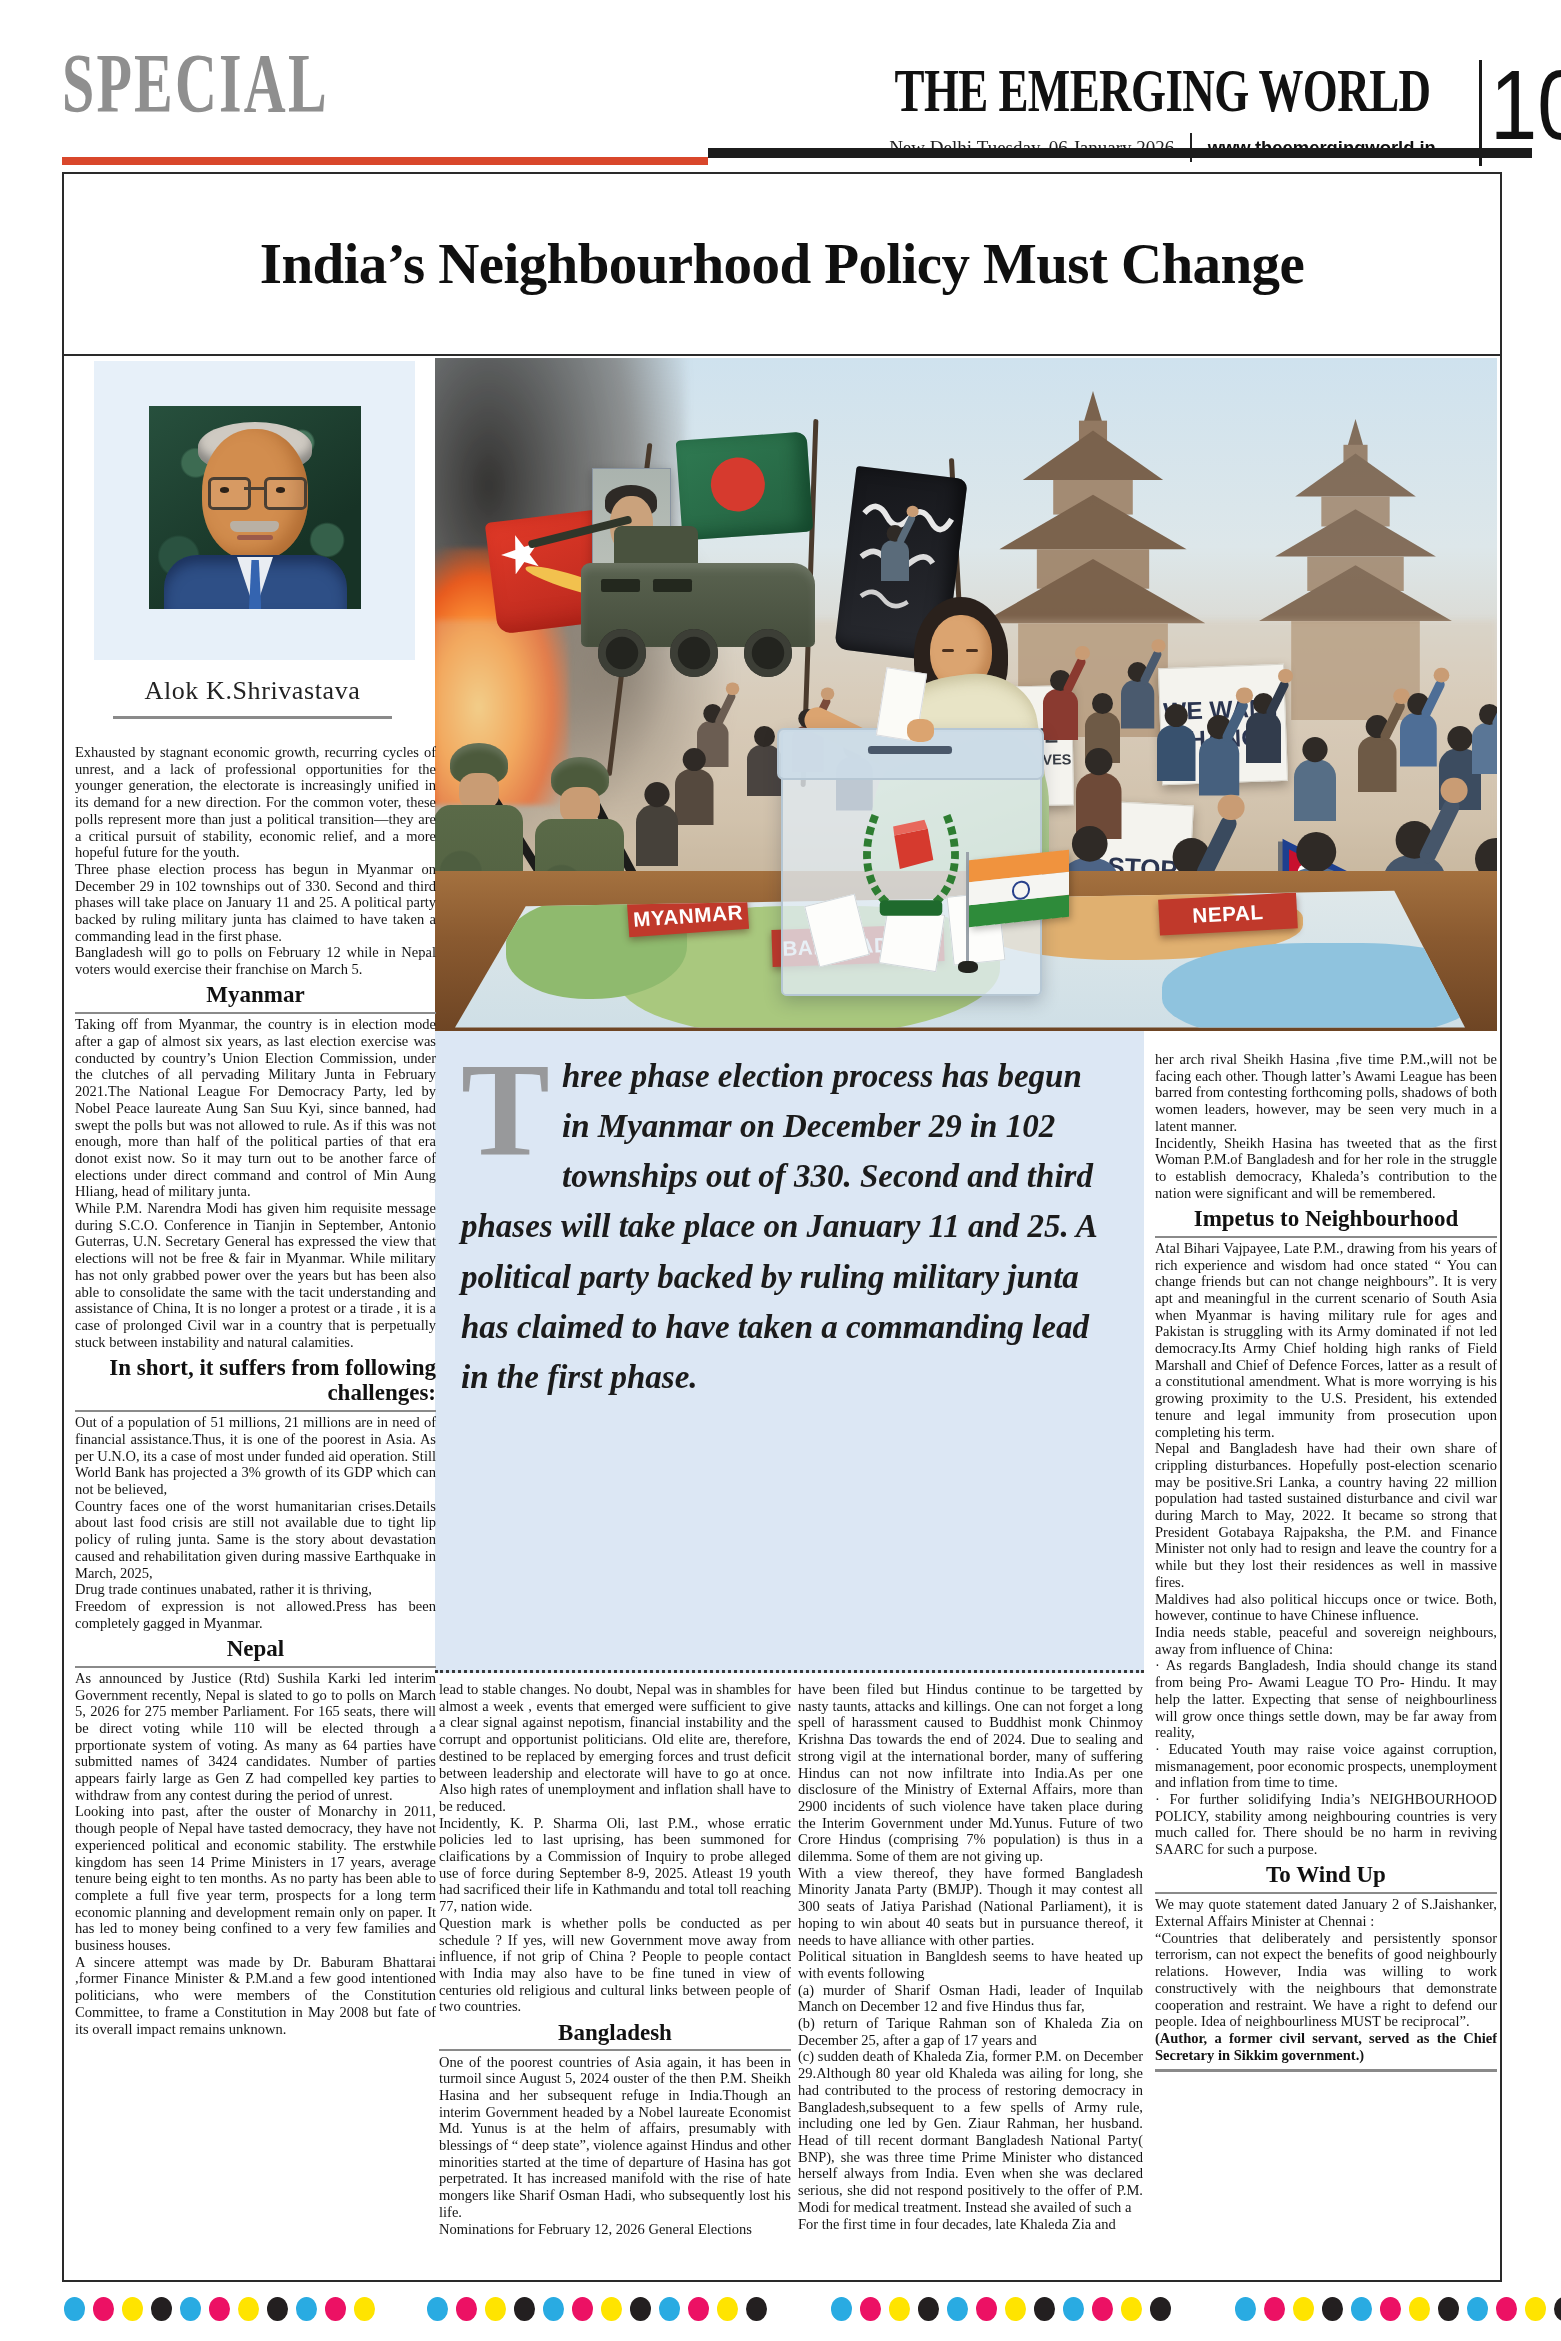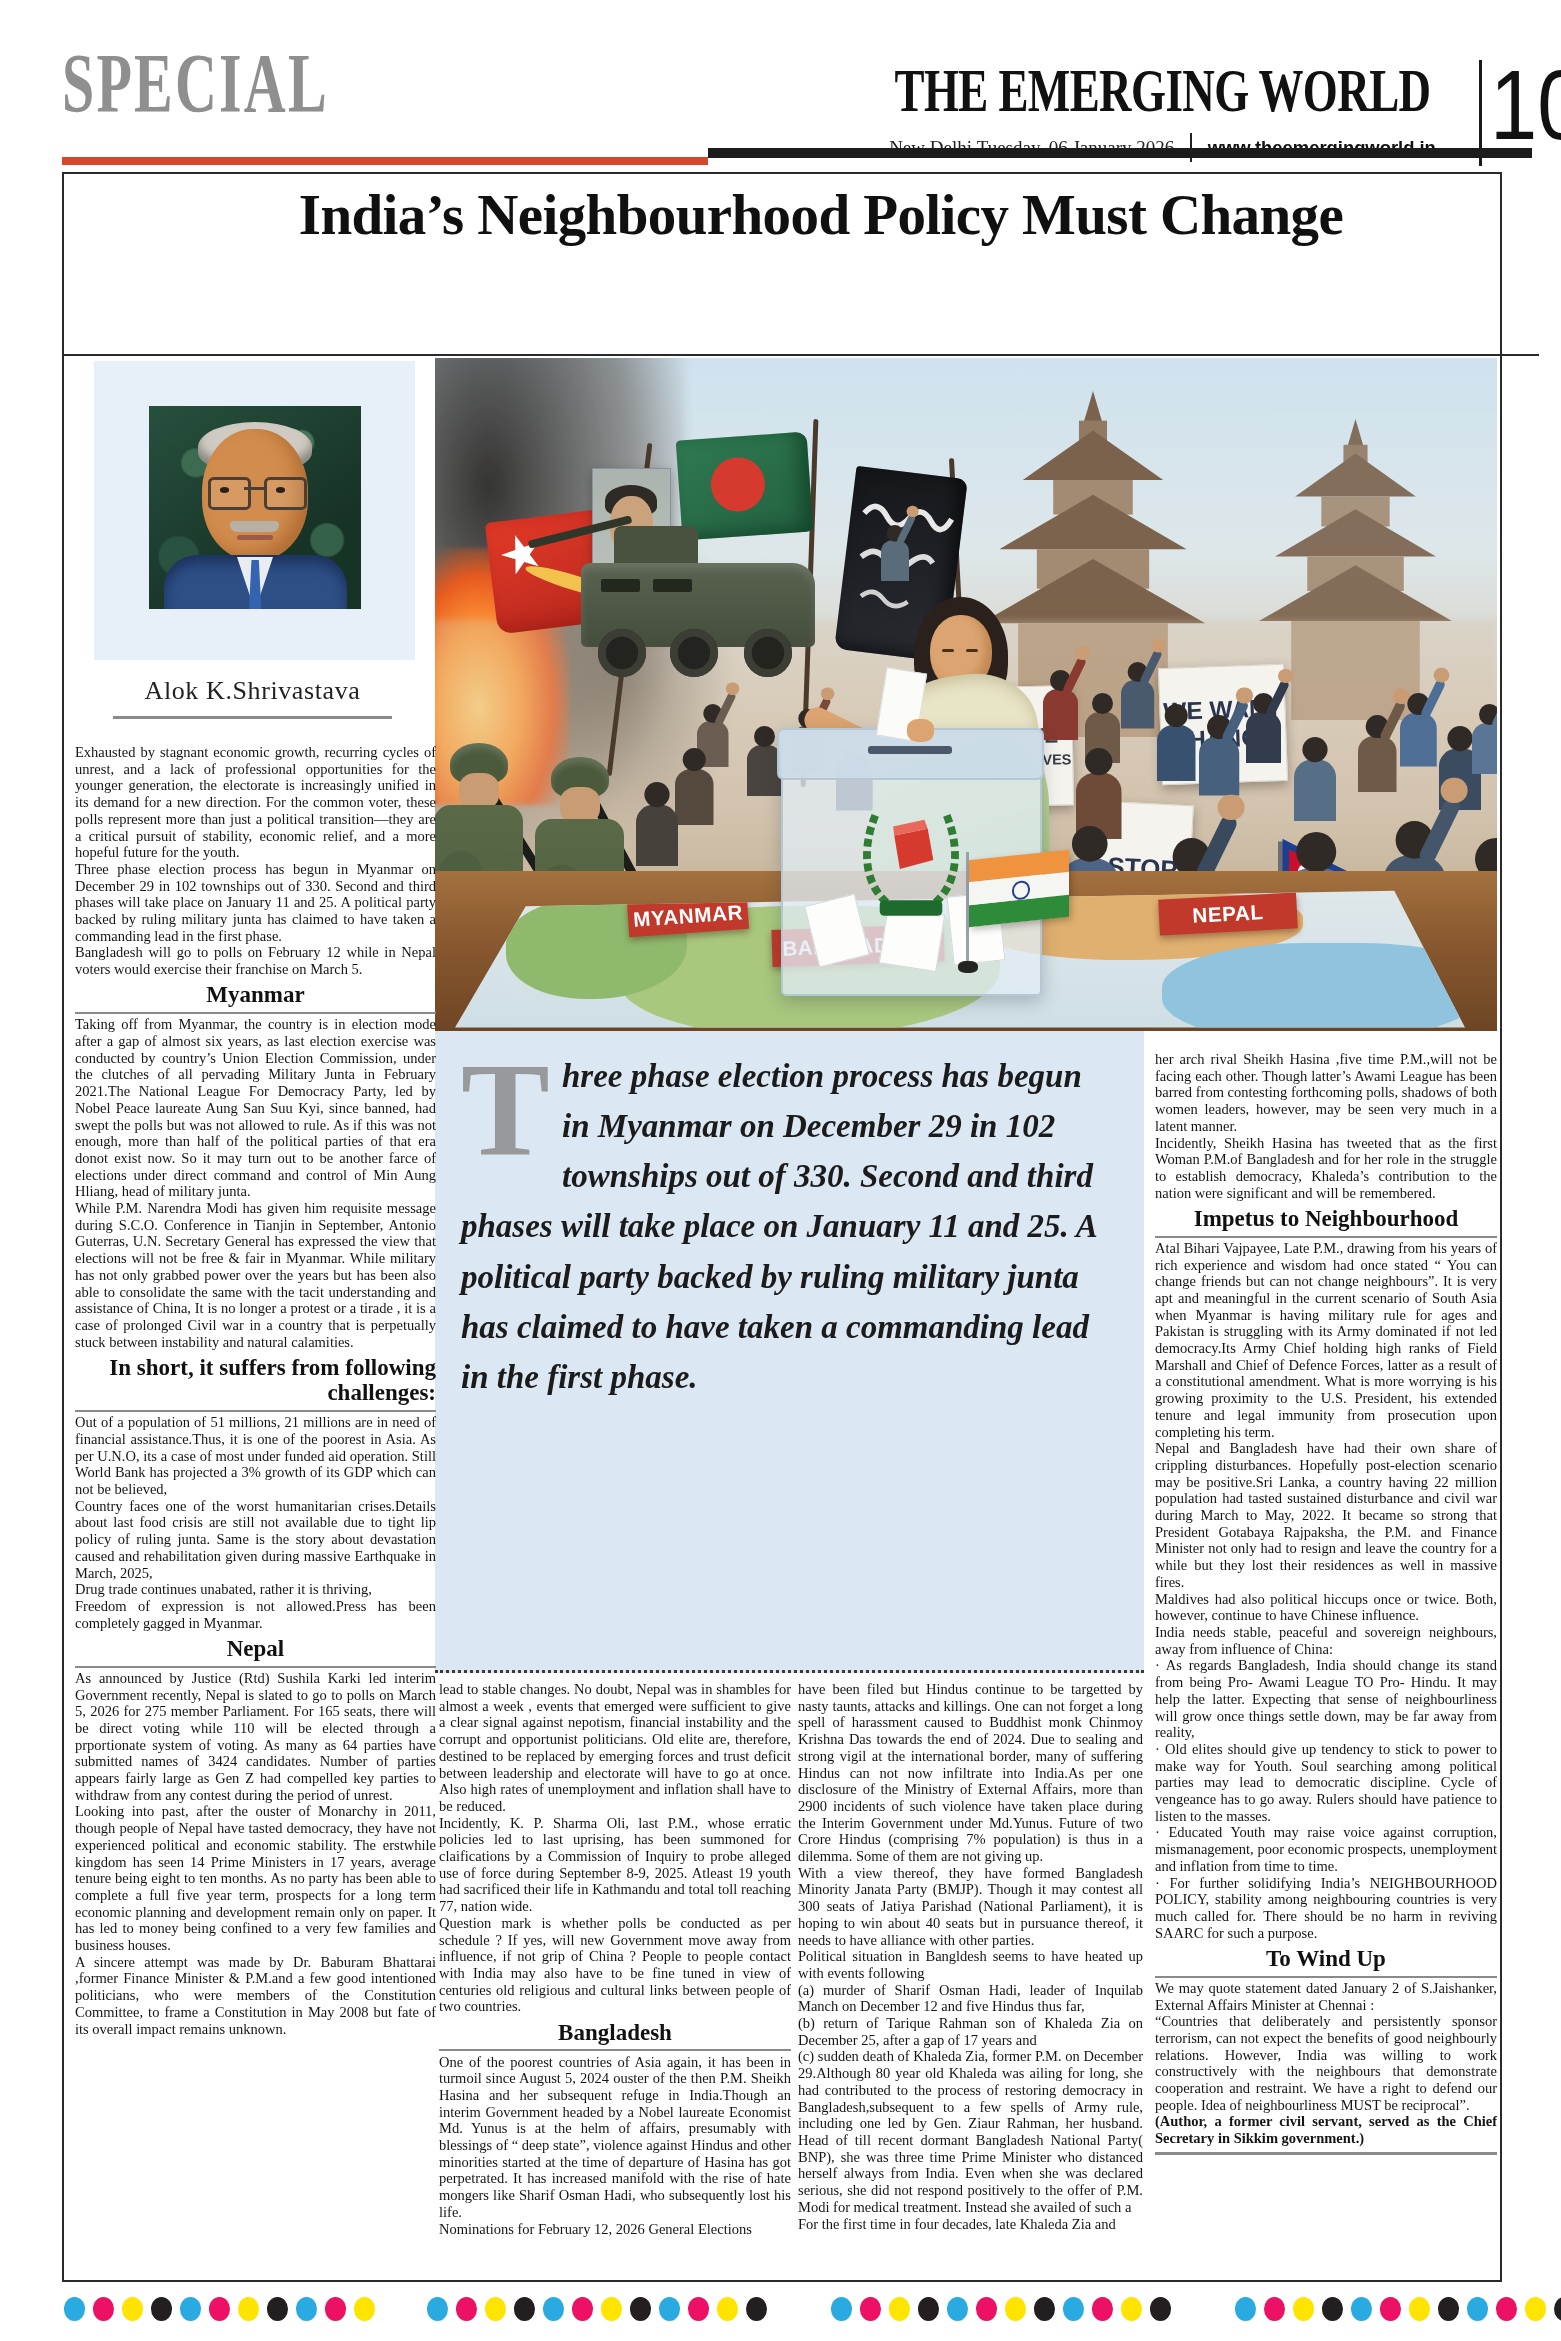--- a/index.html
+++ b/index.html
@@ -18,22 +18,22 @@
   .website{font-size:18.4px;font-family:"Liberation Sans",sans-serif;font-weight:bold;color:#111;white-space:nowrap;}
   .pageno-rule{left:1479px;top:60px;width:2.8px;height:106px;background:#1a1a1a;}
   .page-number{left:1490px;top:49px;font-size:85px;font-weight:400;color:#111;
     font-family:"Liberation Sans",sans-serif;transform:scaleY(1.15);transform-origin:top left;}
   .bar-red{left:62px;top:157px;width:646px;height:8.4px;background:#d9472b;}
   .bar-black{left:708px;top:148px;width:824px;height:10px;background:#1c1c1c;}
 
   
   .article-box{left:62px;top:172px;width:1436px;height:2106px;border:2.2px solid #2a2a2a;background:#fff;}
   .headline{position:absolute;left:0;top:0;width:100%;height:180px;border-bottom:2.2px solid #2a2a2a;
-    display:flex;flex-direction:row;justify-content:center;text-align:center;
-    font-size:57px;font-weight:bold;line-height:1.45;letter-spacing:-0.6px;color:#101010;padding-left:39px;}
+    display:flex;flex-direction:column;justify-content:center;text-align:center;
+    font-size:57px;font-weight:bold;line-height:1.45;letter-spacing:-0.6px;color:#101010;}
 
   
   .author-photo-box{left:30px;top:187px;width:321px;height:299px;background:#e7f0f9;}
   .author-photo{position:absolute;left:55px;top:45px;width:212px;height:203px;overflow:hidden;
     background:radial-gradient(circle at 22% 28%,#3d6b52 0 6%,transparent 7%),
                radial-gradient(circle at 72% 18%,#46755c 0 5%,transparent 6%),
                radial-gradient(circle at 84% 66%,#35604a 0 7%,transparent 8%),
                radial-gradient(circle at 14% 74%,#2a5240 0 8%,transparent 9%),
                linear-gradient(145deg,#27503d,#173326 70%);}
   .ap-head{position:absolute;left:53px;top:23.4px;width:106px;height:131px;background:#d28d4e;
@@ -546,21 +546,20 @@
       </div>
     <div class="col col4">
         <p>her arch rival Sheikh Hasina ,five time P.M.,will not be facing each other. Though latter’s Awami League has been barred from contesting forthcoming polls, shadows of both women leaders, however, may be seen very much in a latent manner.</p>
         <p>Incidently, Sheikh Hasina has tweeted that as the first Woman P.M.of Bangladesh and for her role in the struggle to establish democracy, Khaleda’s contribution to the nation were significant and will be remembered.</p>
         <h3>Impetus to Neighbourhood</h3>
         <p>Atal Bihari Vajpayee, Late P.M., drawing from his years of rich experience and wisdom had once stated “ You can change friends but can not change neighbours”. It is very apt and meaningful in the current scenario of South Asia when Myanmar is having military rule for ages and Pakistan is struggling with its Army dominated if not led democracy.Its Army Chief holding high ranks of Field Marshall and Chief of Defence Forces, latter as a result of a constitutional amendment. What is more worrying is his growing proximity to the U.S. President, his extended tenure and legal immunity from prosecution upon completing his term.</p>
         <p>Nepal and Bangladesh have had their own share of crippling disturbances. Hopefully post-election scenario may be positive.Sri Lanka, a country having 22 million population had tasted sustained disturbance and civil war during March to May, 2022. It became so strong that President Gotabaya Rajpaksha, the P.M. and Finance Minister not only had to resign and leave the country for a while but they lost their residences as well in massive fires.</p>
         <p>Maldives had also political hiccups once or twice. Both, however, continue to have Chinese influence.</p>
         <p>India needs stable, peaceful and sovereign neighbours, away from influence of China:</p>
         <p>· As regards Bangladesh, India should change its stand from being Pro- Awami League TO Pro- Hindu. It may help the latter. Expecting that sense of neighbourliness will grow  once things settle down, may be far away from reality,</p>
-        <p>· Old elites should give up tendency to stick to power to make way for Youth. Soul searching among political parties may lead to democratic discipline. Cycle of vengeance has to go away. Rulers should have patience to listen to the masses.</p>
         <p>· Educated Youth may raise voice against corruption, mismanagement, poor economic prospects, unemployment and inflation from time to time.</p>
         <p>· For further solidifying India’s NEIGHBOURHOOD POLICY, stability among neighbouring countries is very much called for. There should be no harm in reviving SAARC for such a purpose.</p>
         <h3>To Wind Up</h3>
         <p>We may quote statement dated January 2 of S.Jaishanker, External Affairs Minister at Chennai :</p>
         <p>“Countries that deliberately and persistently sponsor terrorism, can not expect the benefits of good neighbourly relations. However, India was willing to work constructively with the neighbours that demonstrate cooperation and restraint. We have a right to defend our people. Idea of neighbourliness MUST be reciprocal”.</p>
         <p class="b">(Author, a former civil servant, served as the Chief Secretary in Sikkim government.)</p>
         <div class="endrule"></div>
       </div>
   </div>
 

